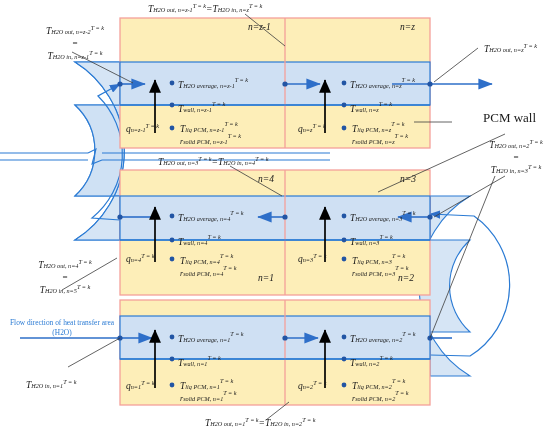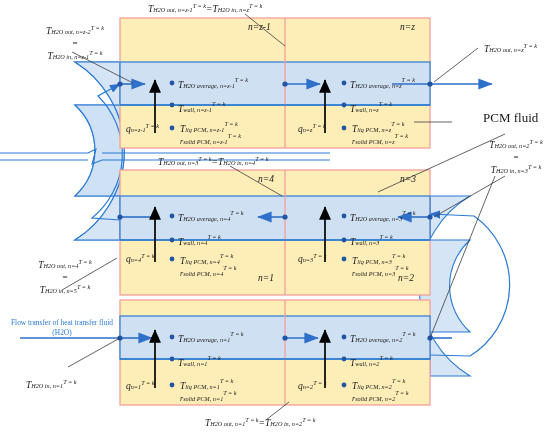--- a/index.html
+++ b/index.html
@@ -279,17 +279,17 @@
 </div>
 
 <div class="anno" style="left:26px;top:378px;white-space:nowrap;">
   <span class="mainvar">T</span><span class="sub">H2O in, n=1</span><span class="sup">T = k</span>
 </div>
 
 <div class="anno" style="left:205px;top:416px;white-space:nowrap;">
   <span class="mainvar">T</span><span class="sub">H2O out, n=1</span><span class="sup">T = k</span><span class="mainvar">=</span><span class="mainvar">T</span><span class="sub">H2O in, n=2</span><span class="sup">T = k</span>
 </div>
 
-<div class="pcmlabel" style="left:483px;top:110px;">PCM fluid</div>
-
-<div class="flowlabel" style="left:6px;top:318px;width:112px;">Flow transfer of heat transfer fluid (H2O)</div>
+<div class="pcmlabel" style="left:483px;top:110px;">PCM wall</div>
+
+<div class="flowlabel" style="left:6px;top:318px;width:112px;">Flow direction of heat transfer area (H2O)</div>
 
 </div>
 
 </body></html>

